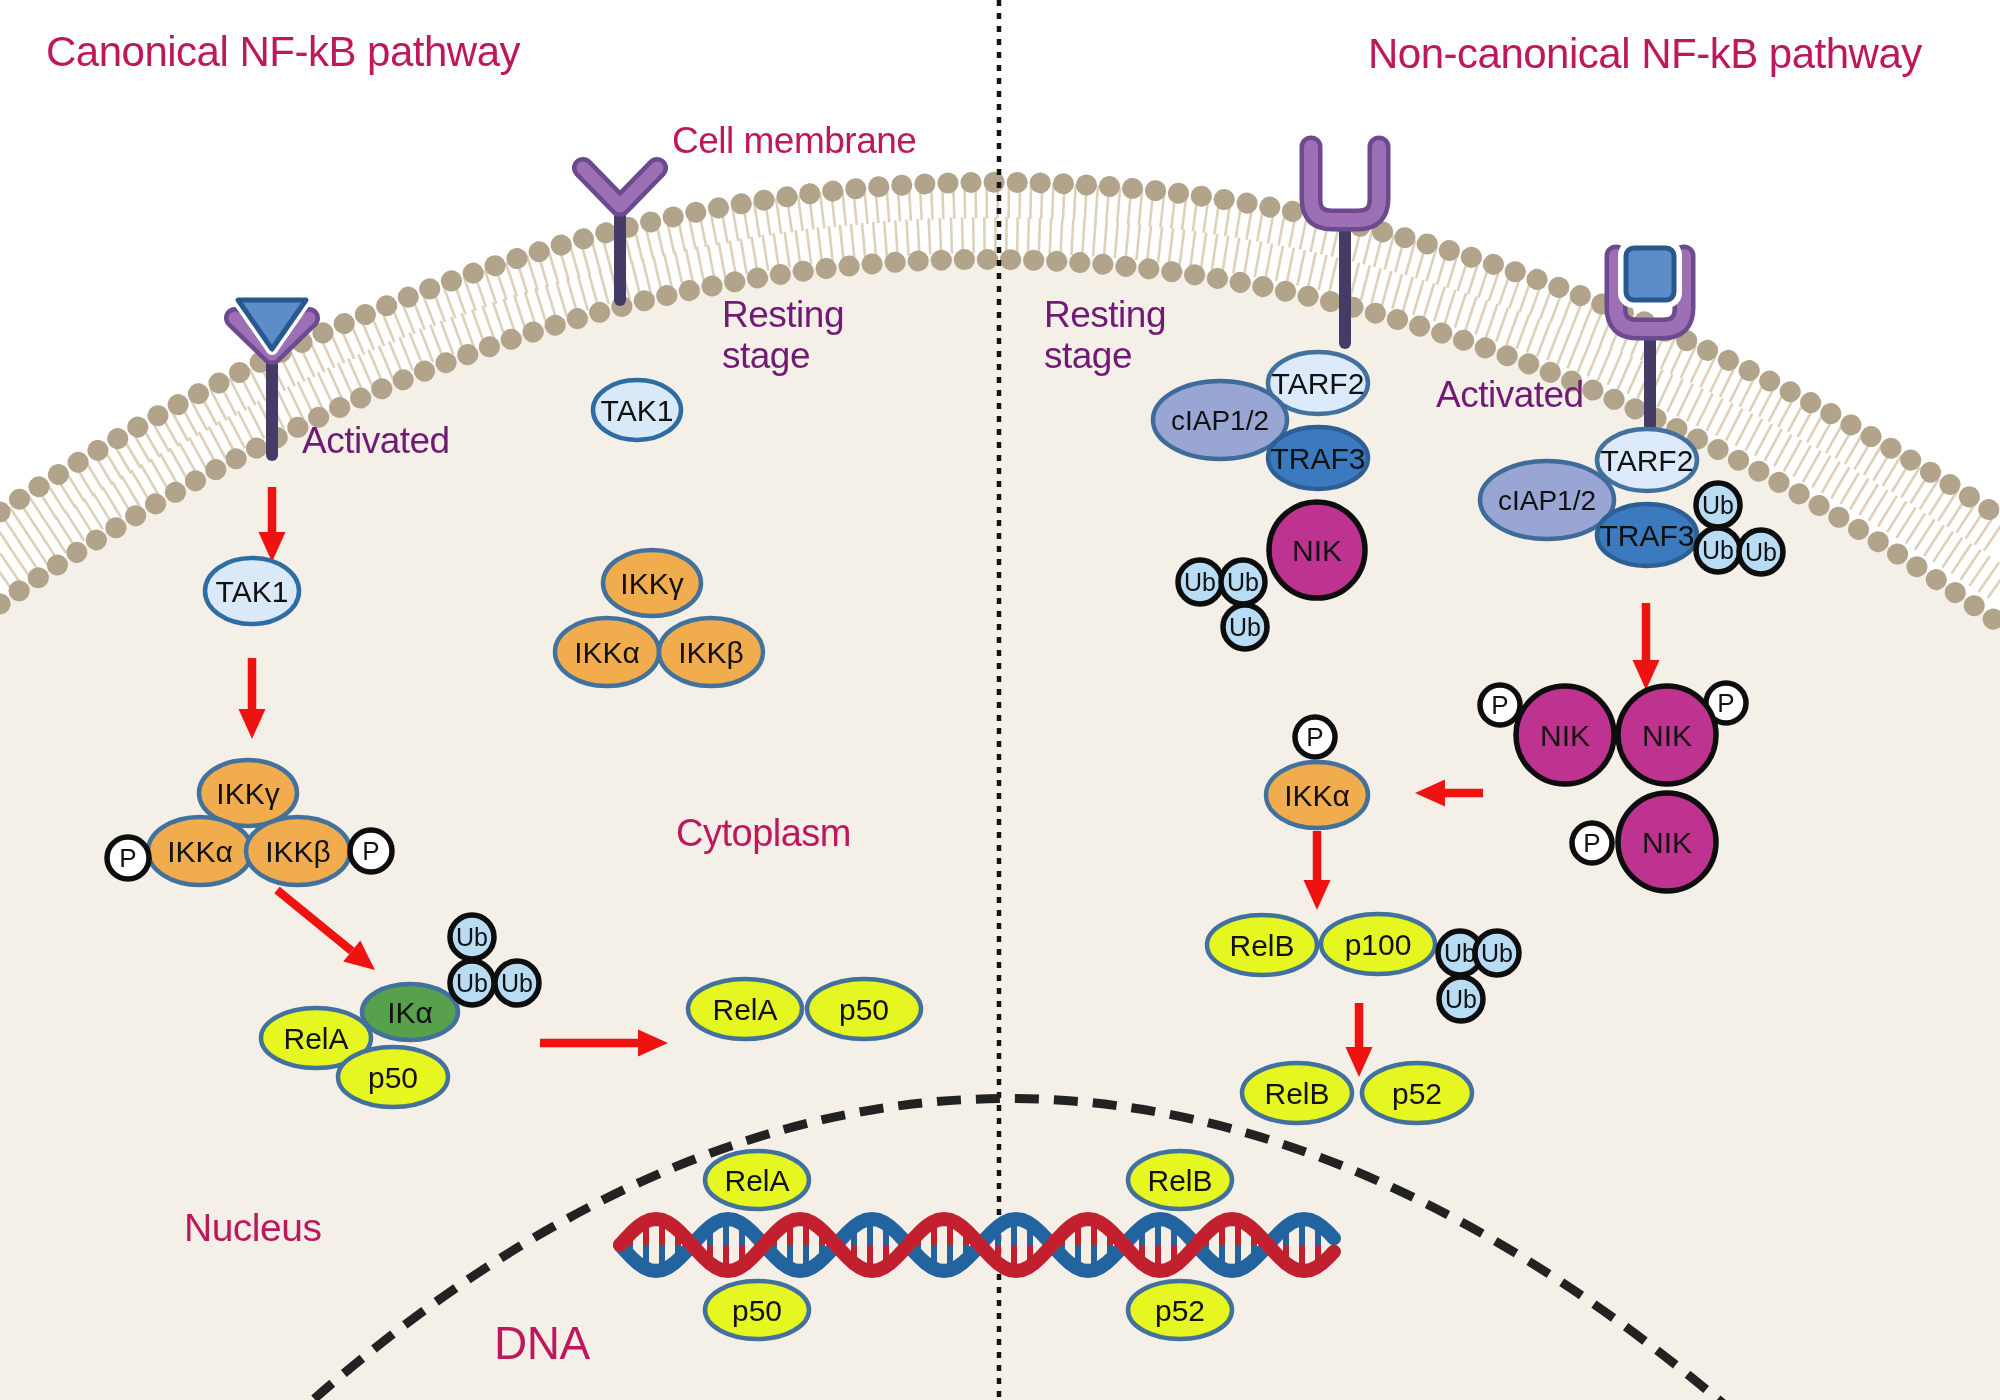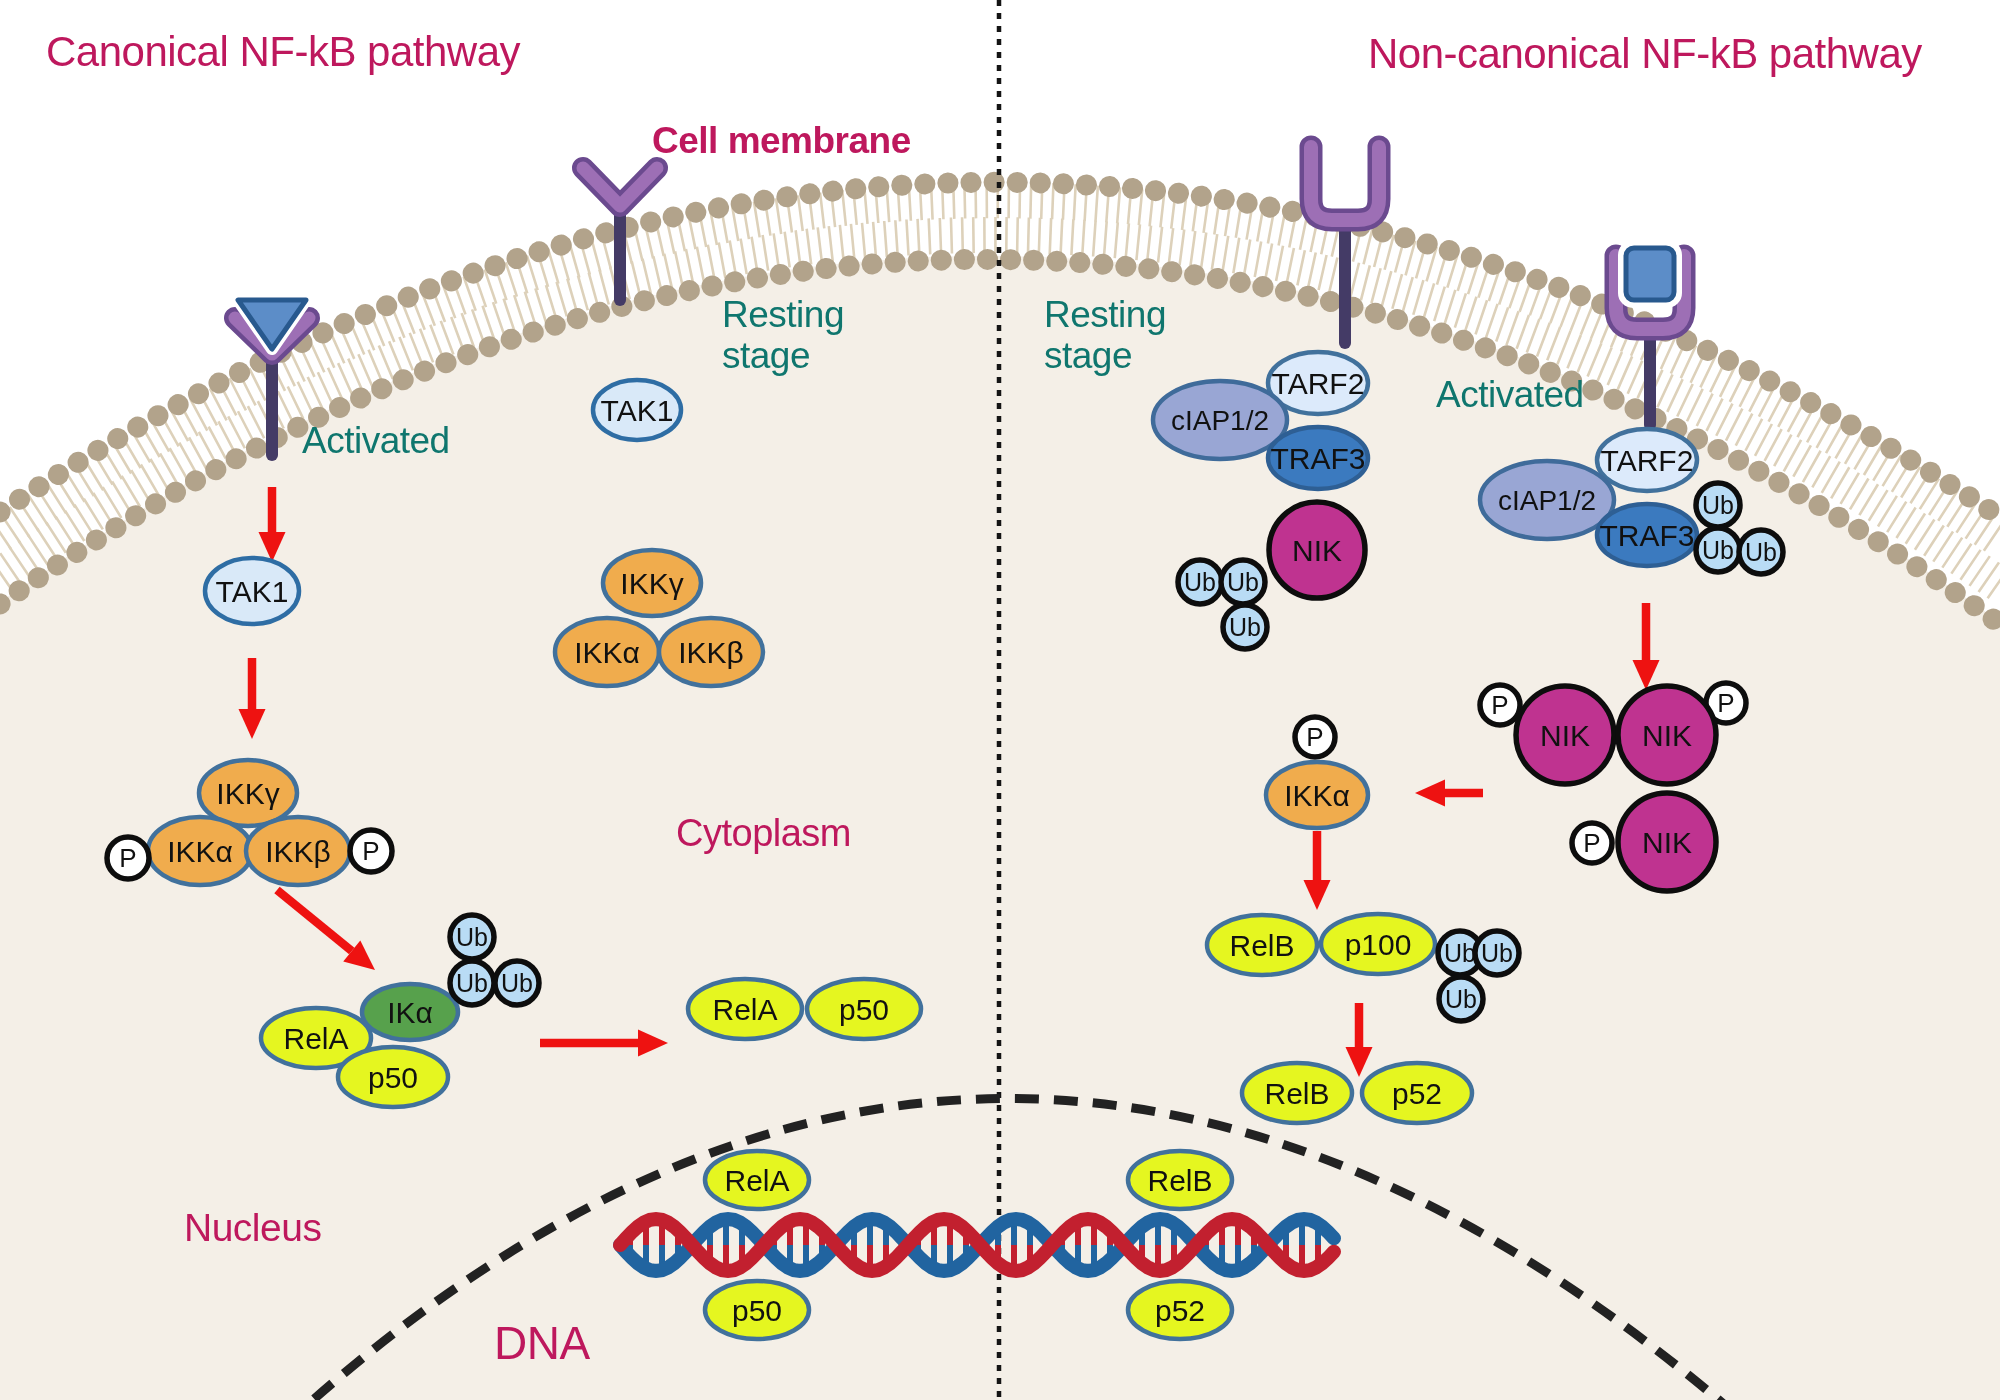--- a/index.html
+++ b/index.html
@@ -2,21 +2,21 @@
 <html><head>
 <meta charset="utf-8">
 <style>
   html,body{margin:0;padding:0;background:#ffffff;}
   .stage{position:relative;width:2000px;height:1400px;background:#ffffff;overflow:hidden;
          font-family:"Liberation Sans", sans-serif;}
   .stage svg{position:absolute;left:0;top:0;}
   .lbl{position:absolute;color:#be185d;white-space:pre-line;line-height:1.12;letter-spacing:-0.5px;}
   .title{font-size:42px;font-weight:500;}
   .big{font-size:38px;font-weight:500;}
-  .red{color:#0f766e;font-size:37px;font-weight:500;}
+  .red{color:#701a75;font-size:37px;font-weight:500;}
   svg text{font-family:"Liberation Sans", sans-serif;fill:#111;}
 </style>
 </head>
 <body>
 
 <div class="stage">
   <svg id="canvas" width="2000" height="1400" viewBox="0 0 2000 1400">
       <path d="M0,602 Q1000,-100 2000,622 L2000,1400 L0,1400 Z" fill="#f4efe7"></path>
       <g>
         <path d="M0,535 Q1000,-137 2000,540" fill="none" stroke="#ddd1ba" stroke-width="36" stroke-dasharray="2.6 8.4"></path>
@@ -353,21 +353,21 @@
         <text x="1297" y="1093" dy="0.35em" text-anchor="middle" font-size="30">RelB</text>
       </g>
       <g>
         <ellipse cx="1417" cy="1093" rx="55" ry="30" fill="#e5f620" stroke="#41719c" stroke-width="4.5"></ellipse>
         <text x="1417" y="1093" dy="0.35em" text-anchor="middle" font-size="30">p52</text>
       </g>
     </svg>
 
   <div class="lbl title" style="left:46px;top:28px;">Canonical NF-kB pathway</div>
   <div class="lbl title" style="left:1368px;top:30px;">Non-canonical NF-kB pathway</div>
-  <div class="lbl big" style="left:652px;top:120px;font-weight:700;font-size:37px;">Cell membrane</div>
+  <div class="lbl big" style="left:672px;top:120px;font-weight:400;font-size:37px;">Cell membrane</div>
   <div class="lbl red" style="left:302px;top:420px;">Activated</div>
   <div class="lbl red" style="left:1436px;top:374px;">Activated</div>
   <div class="lbl red" style="left:722px;top:294px;">Resting
 stage</div>
   <div class="lbl red" style="left:1044px;top:294px;">Resting
 stage</div>
   <div class="lbl big" style="left:676px;top:812px;">Cytoplasm</div>
   <div class="lbl big" style="left:184px;top:1206px;font-size:39px;">Nucleus</div>
   <div class="lbl big" style="left:494px;top:1318px;font-size:46px;">DNA</div>
 </div>

